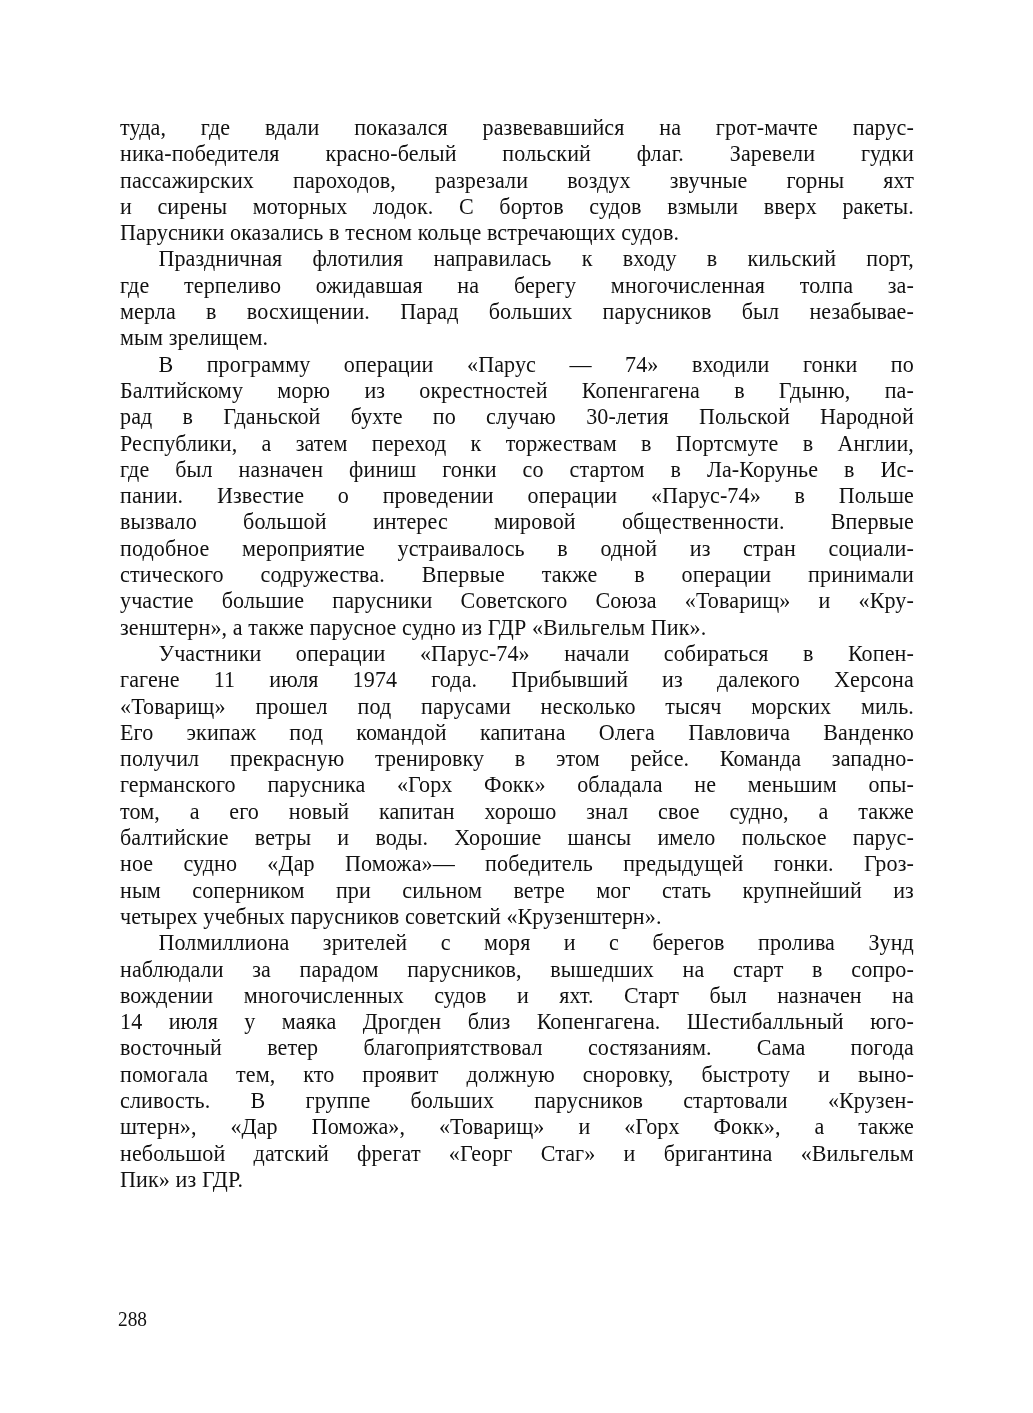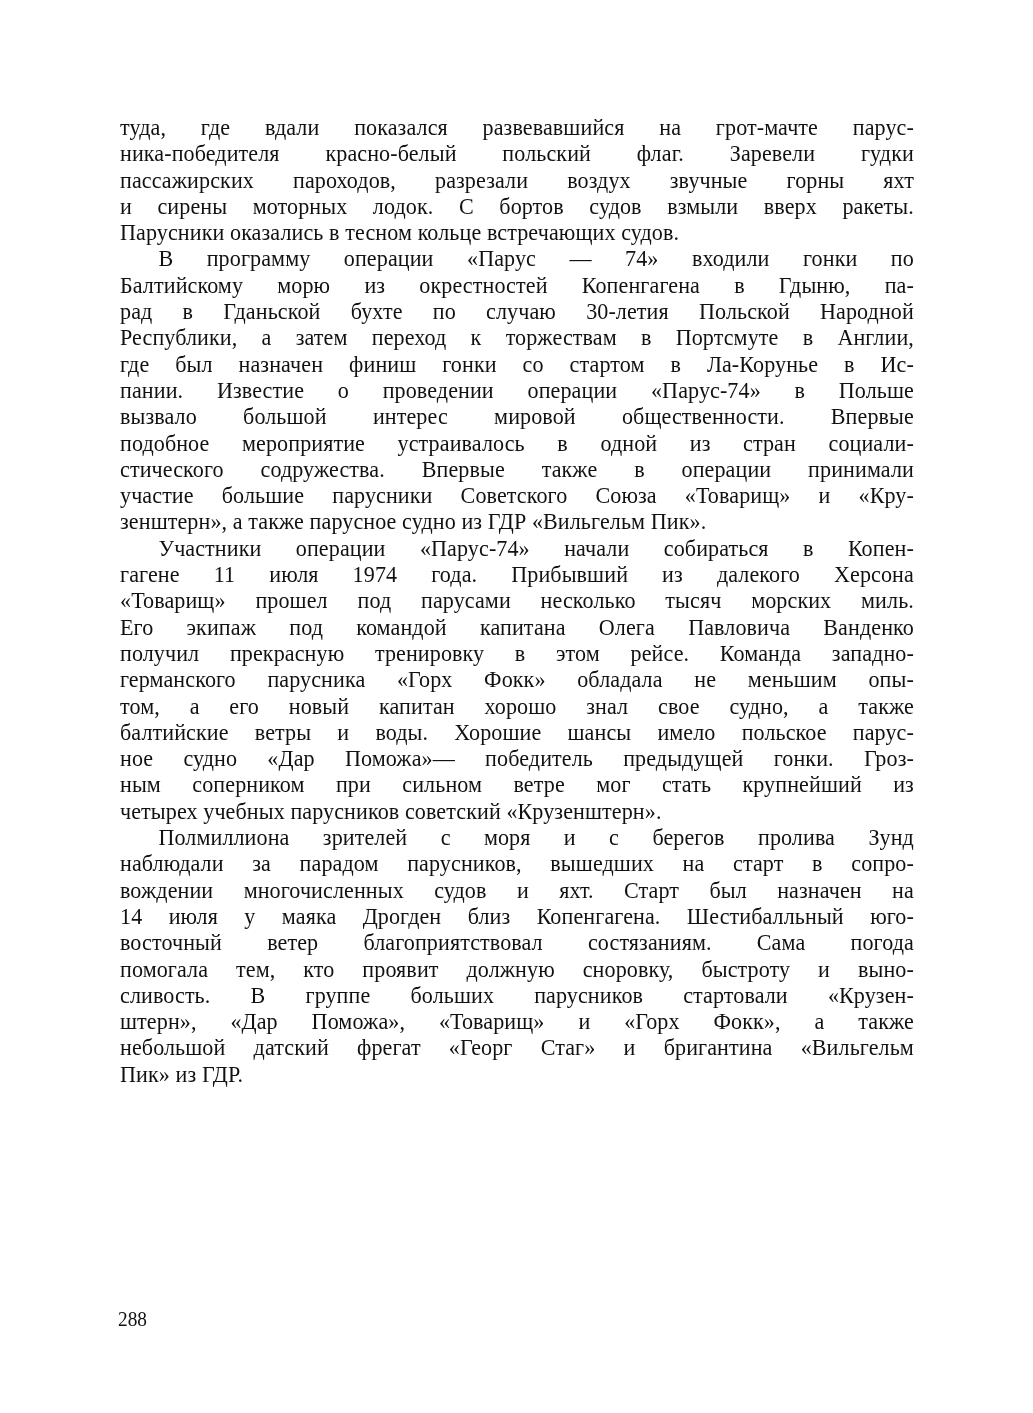--- a/index.html
+++ b/index.html
@@ -57,20 +57,26 @@
 <div class="page-text">
 
   <div>
     <span class="line">туда, где вдали показался развевавшийся на грот-мачте парус-</span>
     <span class="line">ника-победителя красно-белый польский флаг. Заревели гудки</span>
     <span class="line">пассажирских пароходов, разрезали воздух звучные горны яхт</span>
     <span class="line">и сирены моторных лодок. С бортов судов взмыли вверх ракеты.</span>
     <span class="line last">Парусники оказались в тесном кольце встречающих судов.</span>
   </div>
 
+  <div>
+    <span class="line indent">Праздничная флотилия направилась к входу в кильский порт,</span>
+    <span class="line">где терпеливо ожидавшая на берегу многочисленная толпа за-</span>
+    <span class="line">мерла в восхищении. Парад больших парусников был незабывае-</span>
+    <span class="line last">мым зрелищем.</span>
+  </div>
 
   <div>
     <span class="line indent">В программу операции «Парус — 74» входили гонки по</span>
     <span class="line">Балтийскому морю из окрестностей Копенгагена в Гдыню, па-</span>
     <span class="line">рад в Гданьской бухте по случаю 30-летия Польской Народной</span>
     <span class="line">Республики, а затем переход к торжествам в Портсмуте в Англии,</span>
     <span class="line">где был назначен финиш гонки со стартом в Ла-Корунье в Ис-</span>
     <span class="line">пании. Известие о проведении операции «Парус-74» в Польше</span>
     <span class="line">вызвало большой интерес мировой общественности. Впервые</span>
     <span class="line">подобное мероприятие устраивалось в одной из стран социали-</span>

